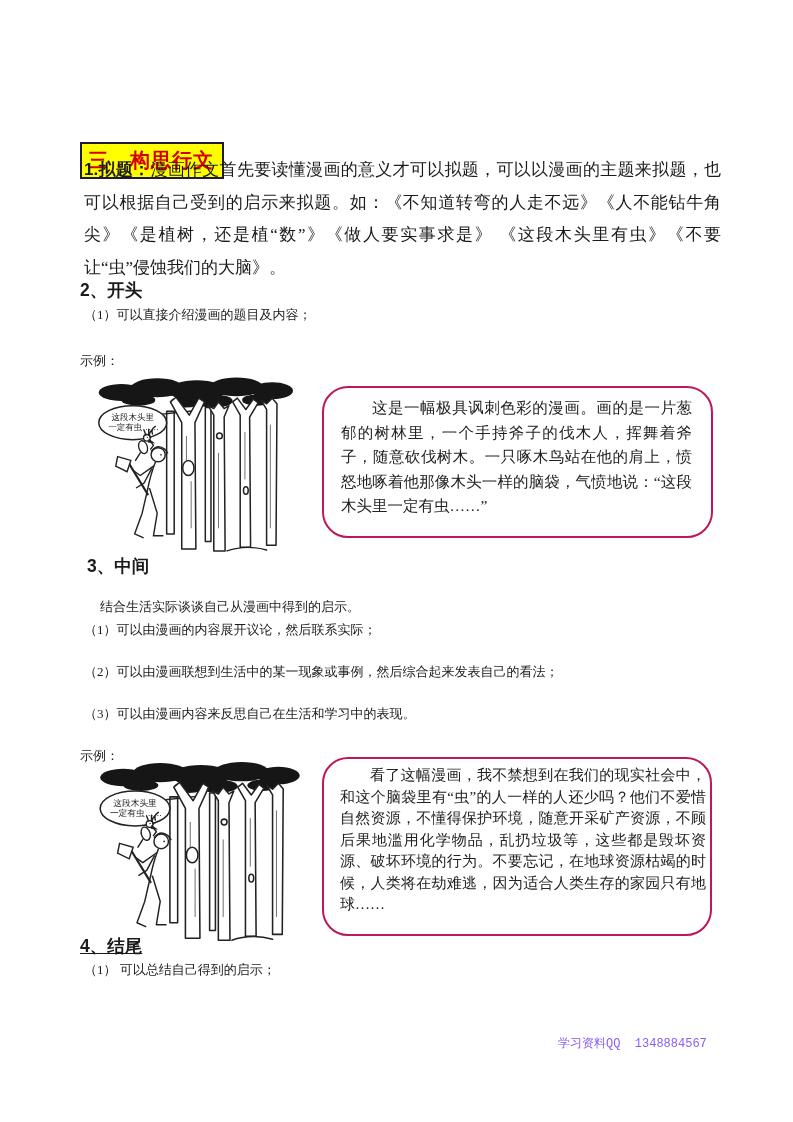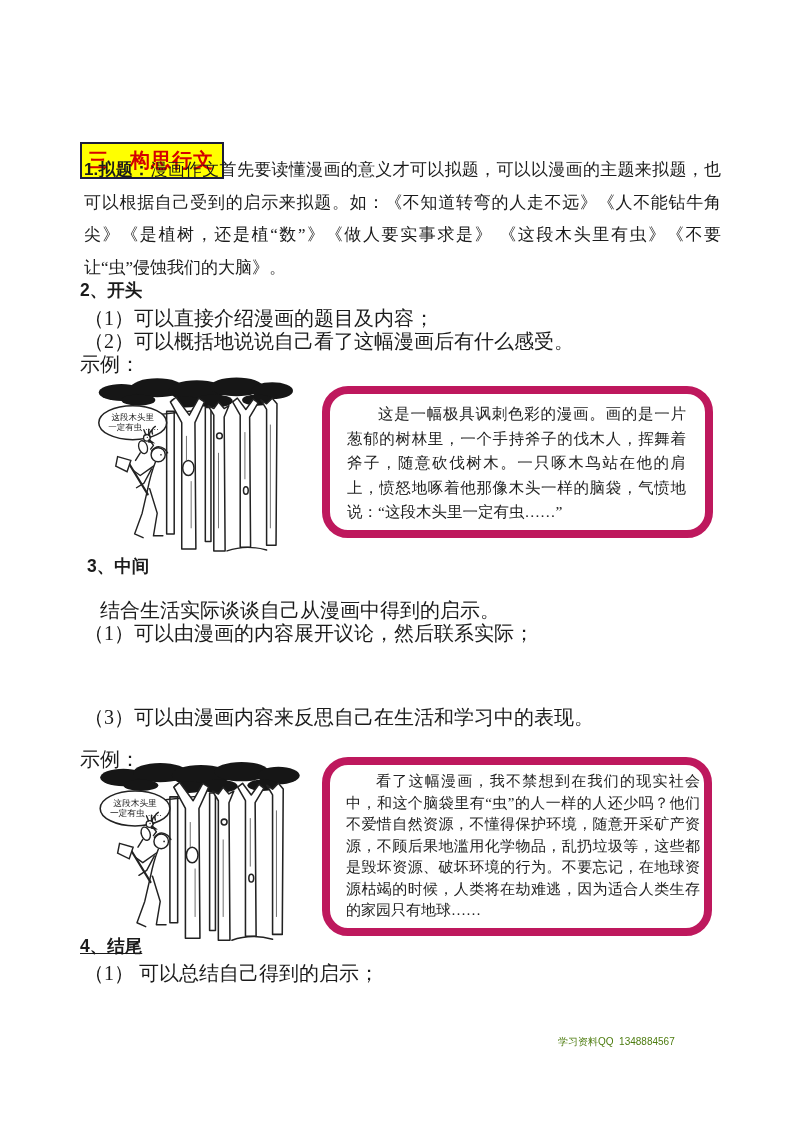--- a/index.html
+++ b/index.html
@@ -18,54 +18,53 @@
   }
   .para1{
     left:80px;top:150px;width:637px;margin:4px;
     font-size:17px;line-height:32.5px;text-align:justify;
   }
   .inline-bold{font-family:"Liberation Sans",sans-serif;font-weight:700;}
   .sec-title{
     font-family:"Liberation Sans",sans-serif;font-weight:700;
     font-size:17.5px;line-height:1;white-space:nowrap;margin:0;
   }
-  .line{font-size:20px;line-height:1;white-space:nowrap;margin:0;}
+  .line{font-size:13px;line-height:1;white-space:nowrap;margin:0;}
   .speech-box{
-    box-sizing:border-box;border:8px solid #be185d;border-radius:26px;
+    box-sizing:border-box;border:2px solid #be185d;border-radius:26px;
     background:#ffffff;overflow:hidden;
   }
   .speech-box p{
     margin:0;text-indent:2em;text-align:justify;color:#222;
   }
   .box1{left:322px;top:386px;width:391px;height:152px;padding:8px 19px 6px 17px;}
   .box1 p{font-size:15.5px;line-height:24.5px;}
   .box2{left:322px;top:757px;width:390px;height:179px;padding:6px 4px 5px 16px;}
   .box2 p{font-size:15px;line-height:21.5px;}
   .cartoon1{left:95px;top:376px;width:198px;height:182px;}
   .cartoon2{left:95px;top:762px;width:206px;height:184px;}
   .footer{
-    left:558px;top:1035px;font-family:Liberation Sans, sans-serif;
-    font-size:10px;color:#4d7c0f;white-space:pre;
+    left:558px;top:1035px;font-family:Liberation Mono, monospace;
+    font-size:12px;color:#8b5cf6;white-space:pre;
   }
   svg .ink{stroke:#222;fill:none;stroke-width:1.5;stroke-linecap:round;stroke-linejoin:round;}
   svg .trunk{stroke:#222;fill:#ffffff;stroke-width:1.6;stroke-linejoin:round;}
   svg .bubble-text{font-size:9px;fill:#222;font-family:"Liberation Sans",sans-serif;}
 </style>
 </head>
 <body>
 
 <div class="page">
 
   <div class="abs h-badge">三．构思行文</div>
 
   <p class="abs para1"><b class="inline-bold">1.拟题：</b><span>漫画作文首先要读懂漫画的意义才可以拟题，可以以漫画的主题来拟题，也可以根据自己受到的启示来拟题。如：《不知道转弯的人走不远》《人不能钻牛角尖》《是植树，还是植“数”》《做人要实事求是》 《这段木头里有虫》《不要让“虫”侵蚀我们的大脑》。</span></p>
 
   <p class="abs sec-title" style="left:80px;top:282px;">2、开头</p>
   <p class="abs line" style="left:84px;top:308px;">（1）可以直接介绍漫画的题目及内容；</p>
-  <p class="abs line" style="left:84px;top:331px;">（2）可以概括地说说自己看了这幅漫画后有什么感受。</p>
   <p class="abs line" style="left:80px;top:354px;">示例：</p>
 
   <svg class="abs cartoon1" viewBox="0 0 210 190" aria-hidden="true">
     <g fill="#161616">
       <ellipse cx="28" cy="16" rx="24" ry="9"></ellipse>
         <ellipse cx="66" cy="11" rx="28" ry="10"></ellipse>
       <ellipse cx="108" cy="14" rx="30" ry="11"></ellipse>
         <ellipse cx="150" cy="10" rx="28" ry="10"></ellipse>
       <ellipse cx="188" cy="14" rx="22" ry="9"></ellipse>
         <ellipse cx="46" cy="24" rx="18" ry="6"></ellipse>
@@ -124,20 +123,21 @@
     </g>
   </svg>
 
   <div class="abs speech-box box1">
     <p>这是一幅极具讽刺色彩的漫画。画的是一片葱郁的树林里，一个手持斧子的伐木人，挥舞着斧子，随意砍伐树木。一只啄木鸟站在他的肩上，愤怒地啄着他那像木头一样的脑袋，气愤地说：“这段木头里一定有虫……”</p>
   </div>
 
   <p class="abs sec-title" style="left:87px;top:558px;">3、中间</p>
   <p class="abs line" style="left:100px;top:583px;margin-top:17px;">结合生活实际谈谈自己从漫画中得到的启示。</p>
   <p class="abs line" style="left:84px;top:623px;">（1）可以由漫画的内容展开议论，然后联系实际；</p>
+  <p class="abs line" style="left:84px;top:665px;">（2）可以由漫画联想到生活中的某一现象或事例，然后综合起来发表自己的看法；</p>
   <p class="abs line" style="left:84px;top:707px;">（3）可以由漫画内容来反思自己在生活和学习中的表现。</p>
   <p class="abs line" style="left:80px;top:749px;">示例：</p>
 
   <svg class="abs cartoon2" viewBox="0 0 210 190" aria-hidden="true">
     <g fill="#161616">
       <ellipse cx="28" cy="16" rx="24" ry="9"></ellipse>
         <ellipse cx="66" cy="11" rx="28" ry="10"></ellipse>
       <ellipse cx="108" cy="14" rx="30" ry="11"></ellipse>
         <ellipse cx="150" cy="10" rx="28" ry="10"></ellipse>
       <ellipse cx="188" cy="14" rx="22" ry="9"></ellipse>

